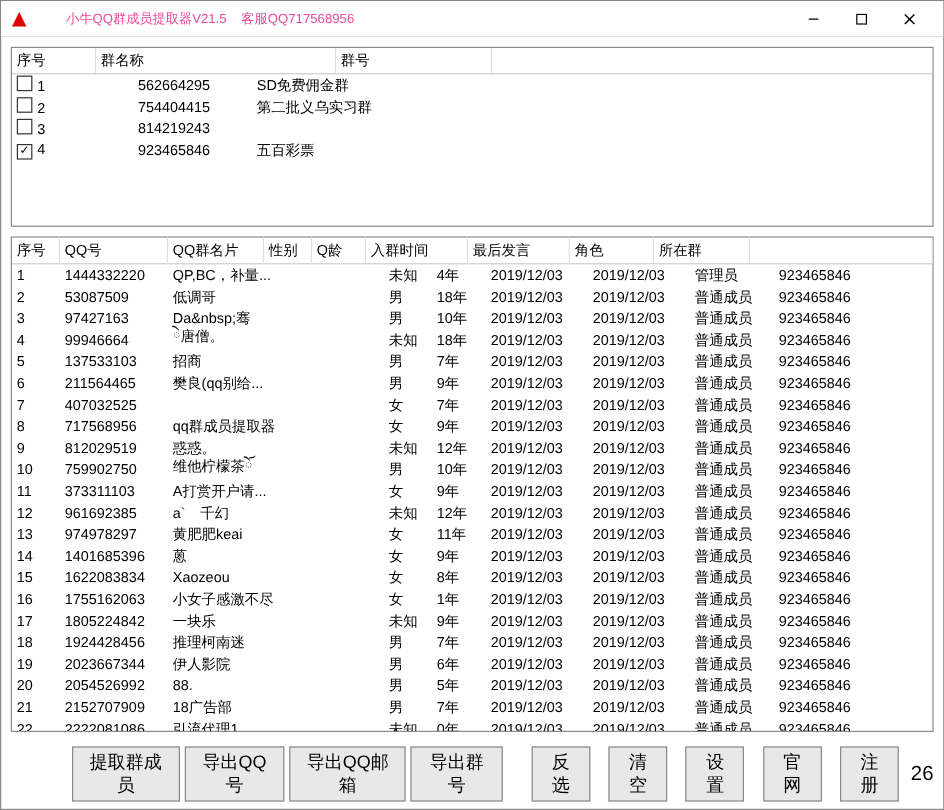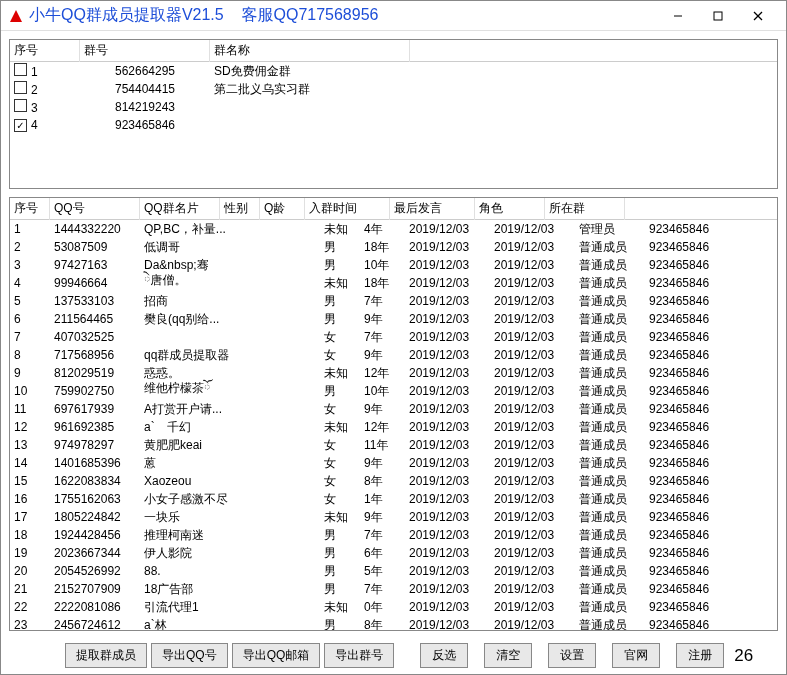--- a/index.html
+++ b/index.html
@@ -27,23 +27,24 @@
   background: #ffffff;
   border-bottom: 1px solid #e0e0e0;
 }
 .titlebar-icon {
   width: 14px;
   height: 14px;
   margin-right: 6px;
 }
 .titlebar-text {
   flex: 1;
-  font-size: 16px;
-  color: #1d4ed8;
+  font-size: 11px;
+  color: #ec4899;
   white-space: pre;
+  margin-left: 26px;
 }
 .titlebar-controls {
   display: flex;
 }
 .tb-btn {
   width: 40px;
   height: 28px;
   display: flex;
   align-items: center;
   justify-content: center;
@@ -117,21 +118,21 @@
 .toolbar {
   display: flex;
   align-items: center;
   padding: 4px 8px 6px 8px;
   gap: 4px;
 }
 .btn {
   border: 1px solid #888;
   background: #e8e8e8;
   padding: 3px 10px;
-  font-size: 12px;
+  font-size: 15px;
   color: #000;
   min-width: 48px;
   text-align: center;
 }
 .toolbar-count {
   margin-left: 6px;
   font-size: 17px;
 }
 
 .t-c0 { width: 70px; }
@@ -180,41 +181,42 @@
       </div>
     </div>
   </div>
 
   <div class="content">
 
     <div class="panel panel-top">
       <div class="grid">
         <div class="grid-header">
           <div class="col t-c0">序号</div>
+          <div class="col t-c2">群名称</div>
           <div class="col t-c1">群号</div>
-          <div class="col t-c2">群名称</div>
         </div>
         <div class="grid-body" id="top-body">
             <div class="row">
               <div class="col t-c0"><span class="checkbox"></span><span>1</span></div>
               <div class="col t-c1">562664295</div>
               <div class="col t-c2">SD免费佣金群</div>
             </div>
             <div class="row">
               <div class="col t-c0"><span class="checkbox"></span><span>2</span></div>
               <div class="col t-c1">754404415</div>
               <div class="col t-c2">第二批义乌实习群</div>
             </div>
             <div class="row">
               <div class="col t-c0"><span class="checkbox"></span><span>3</span></div>
               <div class="col t-c1">814219243</div>
             </div>
             <div class="row">
               <div class="col t-c0"><span class="checkbox">✓</span><span>4</span></div>
               <div class="col t-c1">923465846</div>
+              <div class="col t-c2">五百彩票</div>
             </div>
           </div>
       </div>
     </div>
 
     <div class="panel panel-bottom">
       <div class="grid">
         <div class="grid-header">
           <div class="col b-c0">序号</div>
           <div class="col b-c1">QQ号</div>
@@ -342,21 +344,21 @@
               <div class="col b-c3"></div>
               <div class="col b-c4">男</div>
               <div class="col b-c5">10年</div>
               <div class="col b-c6">2019/12/03</div>
               <div class="col b-c7">2019/12/03</div>
               <div class="col b-c8">普通成员</div>
               <div class="col b-c9">923465846</div>
             </div>
             <div class="row">
               <div class="col b-c0">11</div>
-              <div class="col b-c1">697617939</div>
+              <div class="col b-c1">373311103</div>
               <div class="col b-c2">A打赏开户请...</div>
               <div class="col b-c3"></div>
               <div class="col b-c4">女</div>
               <div class="col b-c5">9年</div>
               <div class="col b-c6">2019/12/03</div>
               <div class="col b-c7">2019/12/03</div>
               <div class="col b-c8">普通成员</div>
               <div class="col b-c9">923465846</div>
             </div>
             <div class="row">

